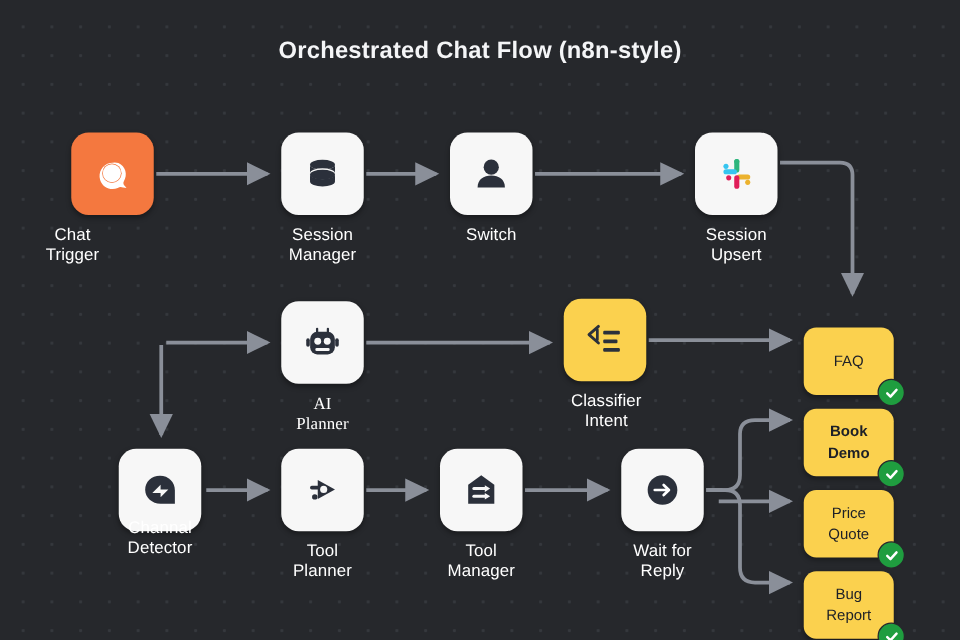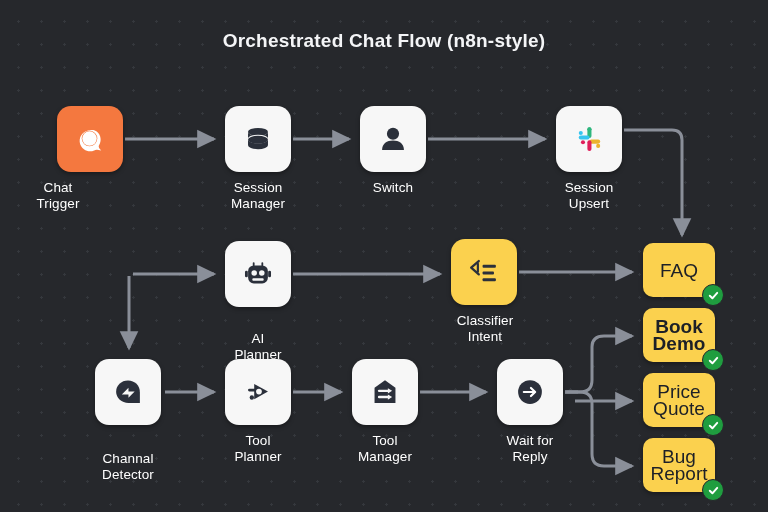--- a/index.html
+++ b/index.html
@@ -89,24 +89,25 @@
     position: absolute;
     width: 72px;
     height: 54px;
     border-radius: 10px;
     background: #fbd14e;
     box-shadow: 0 2px 4px rgba(0,0,0,0.35);
     display: flex;
     align-items: center;
     justify-content: center;
     color: #1d2027;
-    font-size: 19px;
+    font-size: 12px;
     font-weight: 400;
     line-height: 17px;
     text-align: center;
+    margin-top: 19px;
   }
   .outcome .txt span { display: block; }
   .badge {
     position: absolute;
     right: -9px;
     bottom: -9px;
     width: 20px;
     height: 20px;
     border-radius: 50%;
     background: #1f9d3f;
@@ -228,21 +229,21 @@
       <rect x="14.5" y="7.5" width="1.9" height="4.5" rx="0.9" fill="#2b303b"></rect>
       <rect x="23.6" y="7.5" width="1.9" height="4.5" rx="0.9" fill="#2b303b"></rect>
       <rect x="9.6" y="11" width="20.8" height="19" rx="6" fill="#2b303b"></rect>
       <circle cx="16" cy="19" r="2.9" fill="#f7f7f7"></circle>
       <circle cx="24" cy="19" r="2.9" fill="#f7f7f7"></circle>
       <rect x="14" y="24.6" width="12" height="2.6" rx="1.1" fill="#f7f7f7"></rect>
       <rect x="6.3" y="16.5" width="3" height="7" rx="1.5" fill="#2b303b"></rect>
       <rect x="30.7" y="16.5" width="3" height="7" rx="1.5" fill="#2b303b"></rect>
     </svg>
   </div>
-  <div class="caption" style="left:193px; top:331px;">
+  <div class="caption" style="left:193px; top:315px;font-family:Liberation Serif, serif;">
     <span>AI</span>
     <span>Planner</span>
   </div>
 
   <div class="node yellow" style="left:451px; top:239px;">
     <svg class="glyph" viewBox="0 0 40 40">
       <path d="M14.5 8.5 L6.5 15.5 L14.5 22.5" fill="none" stroke="#2b303b" stroke-width="2.4" stroke-linecap="round" stroke-linejoin="round"></path>
       <rect x="12.4" y="10.2" width="2.3" height="10.6" rx="1.1" fill="#2b303b"></rect>
       <rect x="18.5" y="12.3" width="14" height="3.1" rx="1" fill="#2b303b"></rect>
       <rect x="18.5" y="19.6" width="12" height="3.1" rx="1" fill="#2b303b"></rect>
@@ -253,21 +254,21 @@
     <span>Classifier</span>
     <span>Intent</span>
   </div>
 
   <div class="node white" style="left:95px; top:359px;">
     <svg class="glyph" viewBox="0 0 40 40">
       <path d="M20 8 C27.2 8 32.5 13.3 32.5 20.3 L32.5 31.5 L20.5 31.5 C13.3 31.5 7.5 26.2 7.5 19.7 C7.5 13.2 12.8 8 20 8 Z" fill="#2b303b"></path>
       <path d="M13.5 22.5 L20.5 15.5 L20.5 19.5 L27 19.5 L20.5 26 L20.5 22.5 Z" fill="#f7f7f7"></path>
     </svg>
   </div>
-  <div class="caption" style="left:63px; top:451px;">
+  <div class="caption" style="left:63px; top:414px;">
     <span>Channal</span>
     <span>Detector</span>
   </div>
 
   <div class="node white" style="left:225px; top:359px;">
     <svg class="glyph" viewBox="0 0 40 40">
       <path d="M16 11.5 L30.5 19.5 L16 27.5 Z" fill="#2b303b"></path>
       <rect x="9.5" y="16.5" width="10" height="3" rx="1.5" fill="#2b303b"></rect>
       <circle cx="21" cy="19.5" r="3" fill="#f7f7f7"></circle>
       <circle cx="13.5" cy="25.8" r="2.3" fill="#2b303b"></circle>

